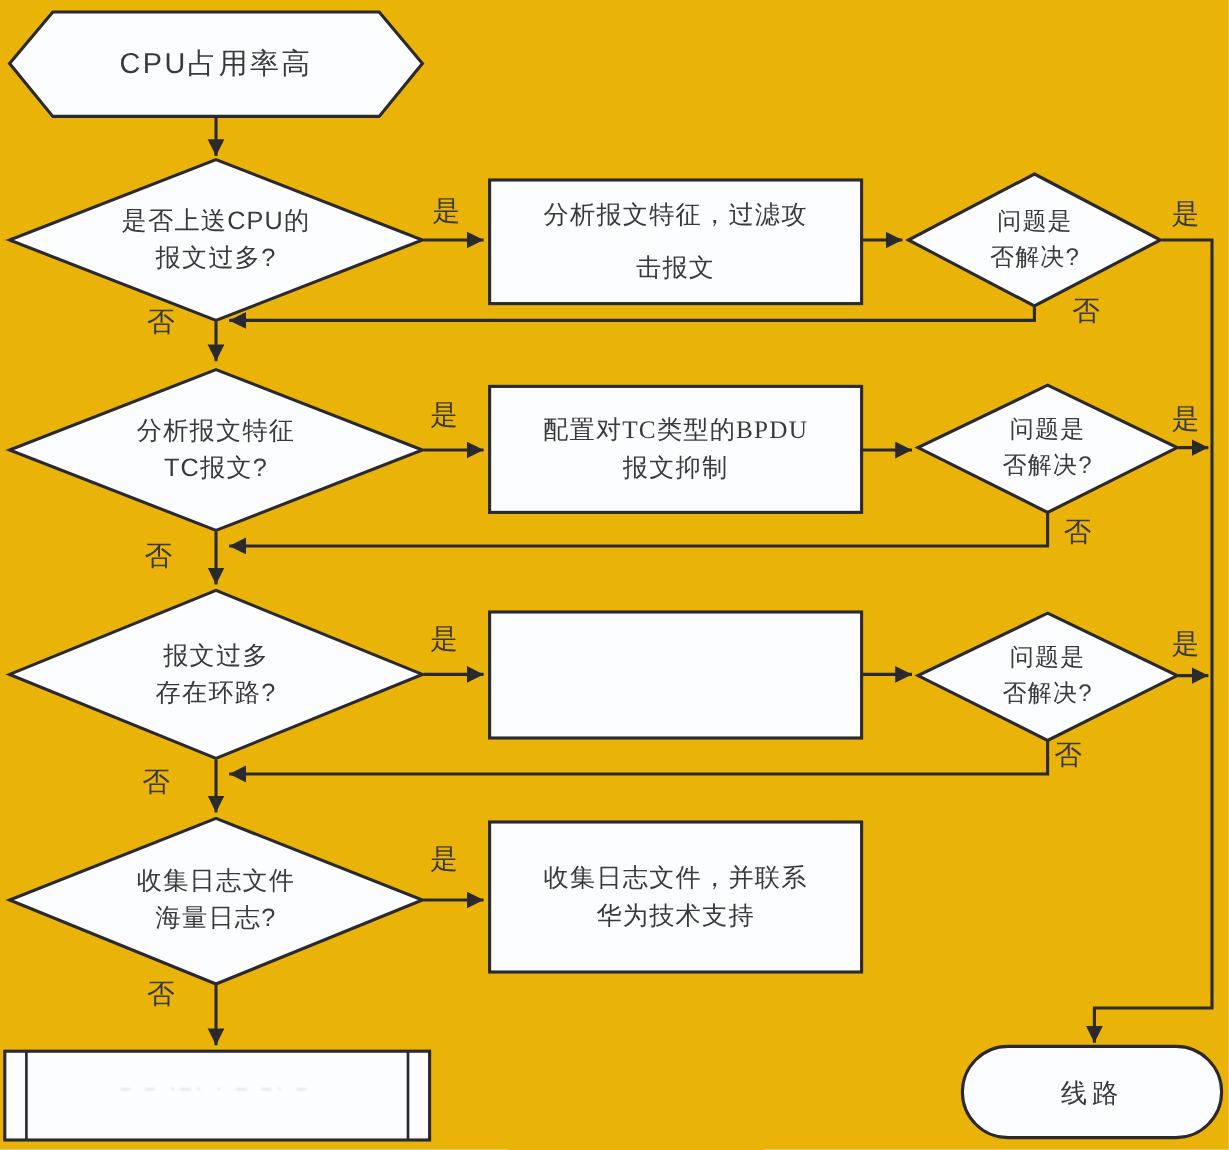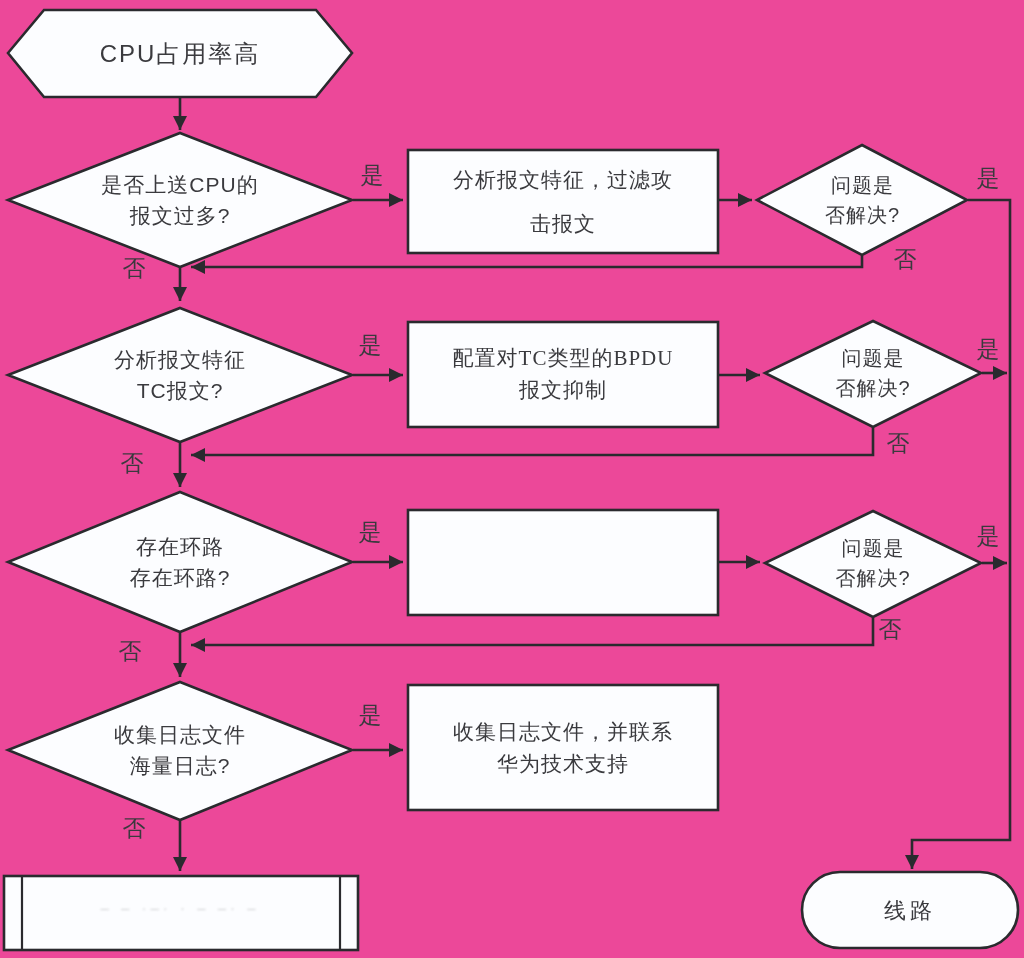--- a/index.html
+++ b/index.html
@@ -3,21 +3,21 @@
 <meta charset="utf-8">
 <style>
   html,body{margin:0;padding:0;}
   body{
     font-family:"Liberation Sans","DejaVu Sans",sans-serif;
     background:#e9edf2;
   }
   #canvas{
     position:relative;
     width:1024px;height:958px;
-    background:#ec4899;
+    background:#eab308;
     overflow:hidden;
   }
   #wires{position:absolute;left:0;top:0;}
   .shape{fill:#fcfdff;stroke:#2a2a2e;stroke-width:2.6;}
   .wire{fill:none;stroke:#2a2a2e;stroke-width:2.6;}
   .thin{stroke:#2a2a2e;stroke-width:2.2;}
   .label{
     position:absolute;
     display:flex;flex-direction:column;
     align-items:center;justify-content:center;
@@ -127,21 +127,21 @@
   <div class="label" style="left:408px;top:322px;width:310px;height:105px;font-family:Liberation Serif, serif;">
     <div>配置对TC类型的BPDU</div>
     <div>报文抑制</div>
   </div>
   <div class="label" style="left:780px;top:323px;width:186px;height:100px;font-size:20px;">
     <div>问题是</div>
     <div>否解决?</div>
   </div>
 
   <div class="label" style="left:20px;top:507px;width:320px;height:110px;">
-    <div>存在环路</div>
+    <div>报文过多</div>
     <div>存在环路?</div>
   </div>
   <div class="label" style="left:408px;top:510px;width:310px;height:105px;">
     <div></div>
     <div></div>
   </div>
   <div class="label" style="left:780px;top:513px;width:186px;height:100px;font-size:20px;">
     <div>问题是</div>
     <div>否解决?</div>
   </div>

